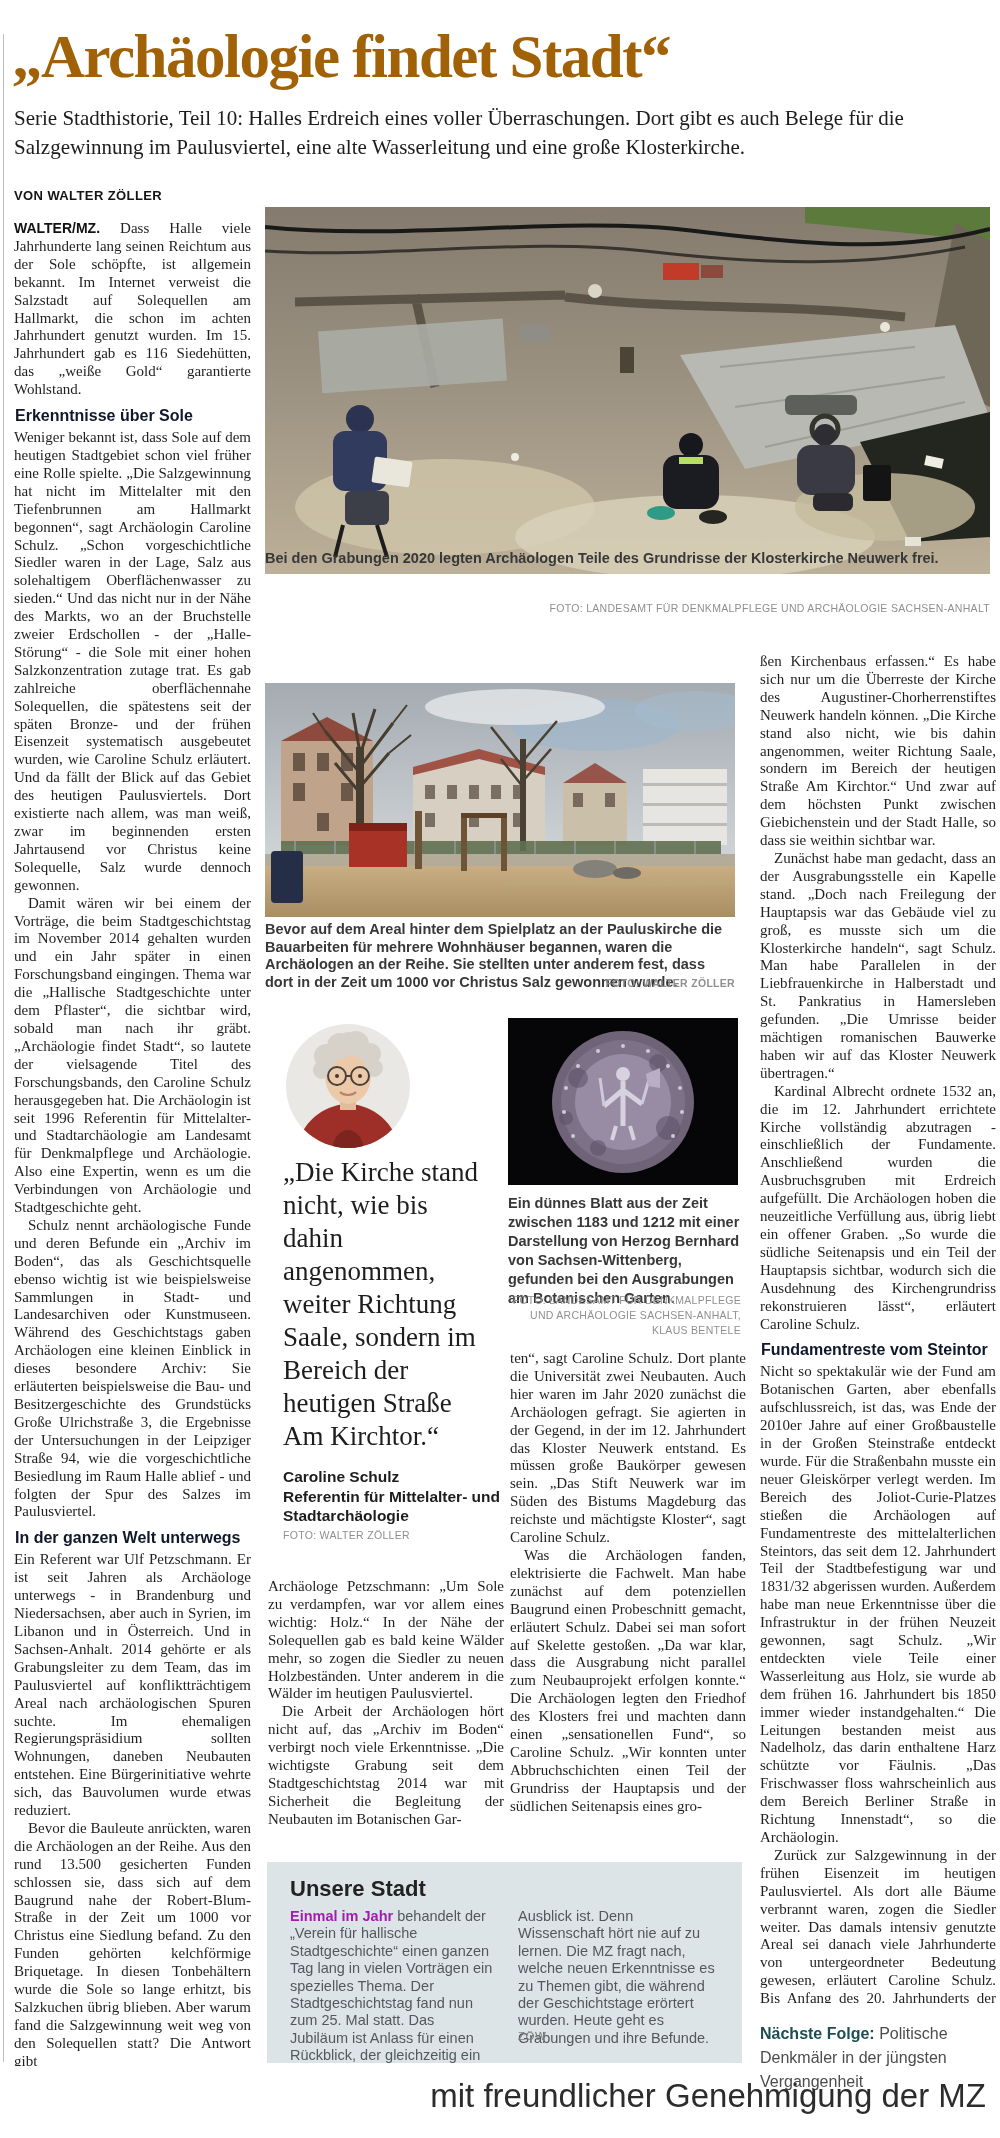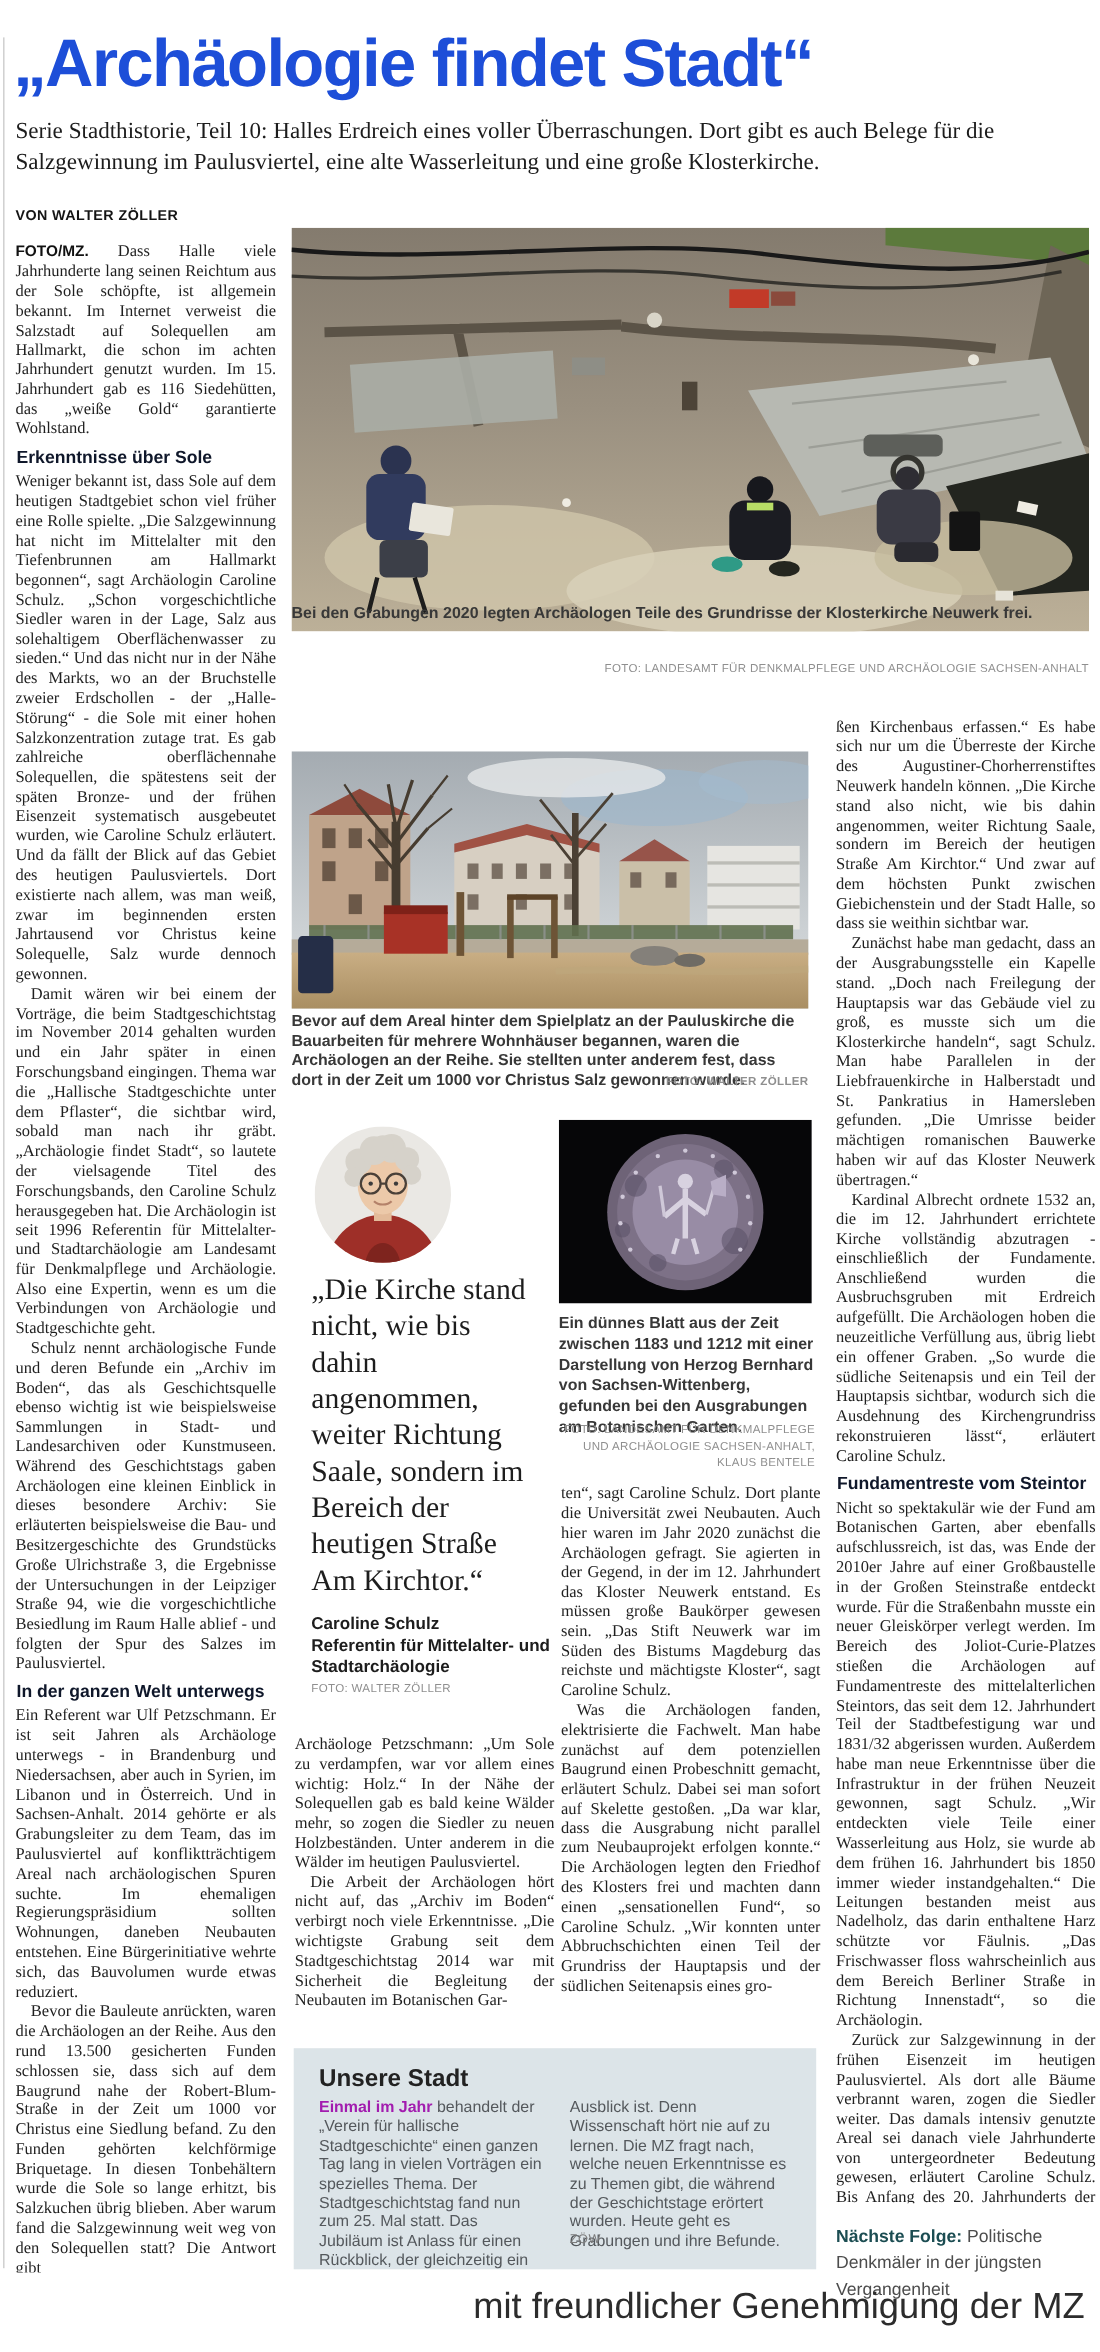--- a/index.html
+++ b/index.html
@@ -1,21 +1,21 @@
 <!DOCTYPE html>
 <html lang="de"><head>
 <meta charset="utf-8">
 <style>
   html,body{margin:0;padding:0;background:#ffffff;}
   #page{position:relative;width:1000px;height:2138px;background:#fff;overflow:hidden;
         font-family:"Liberation Serif","DejaVu Serif",serif;color:#1e1e1e;}
   .abs{position:absolute;}
   #left-rule{left:3px;top:34px;width:1px;height:2028px;background:#9a9a9a;opacity:.65;}
-  #title{left:12px;top:24px;width:860px;font-size:61px;font-weight:bold;color:#1d4ed8;
-         letter-spacing:-1.5px;line-height:66px;font-family:Liberation Sans, sans-serif;}
+  #title{left:12px;top:24px;width:860px;font-size:61px;font-weight:bold;color:#a16207;
+         letter-spacing:-1.5px;line-height:66px;font-family:Liberation Serif, serif;}
   #subtitle{left:14px;top:104px;width:984px;font-size:21px;line-height:29px;color:#1c1c1c;}
   #byline{left:14px;top:188px;font-family:"Liberation Sans",sans-serif;font-size:13px;
           font-weight:bold;letter-spacing:.4px;color:#141414;}
   .bodycol{font-size:15px;line-height:17.9px;text-align:justify;color:#1f1f1f;
            overflow:hidden;hyphens:auto;-webkit-hyphens:auto;}
   .bodycol p{margin:0;}
   .bodycol p.ind{text-indent:14px;}
   .bodycol h3{font-family:"Liberation Sans",sans-serif;font-size:16px;line-height:20px;
               margin:7px 0 3px 1px;color:#0f172a;}
   .leadbold{font-family:"Liberation Sans",sans-serif;font-weight:bold;font-size:14px;color:#111;}
@@ -65,21 +65,21 @@
 
 <div id="page">
 
   <div id="left-rule" class="abs"></div>
 
   <div id="title" class="abs">„Archäologie findet Stadt“</div>
   <div id="subtitle" class="abs">Serie Stadthistorie, Teil 10: Halles Erdreich eines voller Überraschungen. Dort gibt es auch Belege für die Salzgewinnung im Paulusviertel, eine alte Wasserleitung und eine große Klosterkirche.</div>
   <div id="byline" class="abs">VON WALTER ZÖLLER</div>
 
   <div id="col1" class="abs bodycol">
-    <p><span class="leadbold">FOTO/MZ.</span><span> Dass Halle viele Jahrhunderte lang seinen Reichtum aus der Sole schöpfte, ist allgemein bekannt. Im Internet verweist die Salzstadt auf Solequellen am Hallmarkt, die schon im achten Jahrhundert genutzt wurden. Im 15. Jahrhundert gab es 116 Siedehütten, das „weiße Gold“ garantierte Wohlstand.</span></p>
+    <p><span class="leadbold">WALTER/MZ.</span><span> Dass Halle viele Jahrhunderte lang seinen Reichtum aus der Sole schöpfte, ist allgemein bekannt. Im Internet verweist die Salzstadt auf Solequellen am Hallmarkt, die schon im achten Jahrhundert genutzt wurden. Im 15. Jahrhundert gab es 116 Siedehütten, das „weiße Gold“ garantierte Wohlstand.</span></p>
     <h3>Erkenntnisse über Sole</h3>
     <p>Weniger bekannt ist, dass Sole auf dem heutigen Stadtgebiet schon viel früher eine Rolle spielte. „Die Salzgewinnung hat nicht im Mittelalter mit den Tiefenbrunnen am Hallmarkt begonnen“, sagt Archäologin Caroline Schulz. „Schon vorgeschichtliche Siedler waren in der Lage, Salz aus solehaltigem Oberflächenwasser zu sieden.“ Und das nicht nur in der Nähe des Markts, wo an der Bruchstelle zweier Erdschollen - der „Halle-Störung“ - die Sole mit einer hohen Salzkonzentration zutage trat. Es gab zahlreiche oberflächennahe Solequellen, die spätestens seit der späten Bronze- und der frühen Eisenzeit systematisch ausgebeutet wurden, wie Caroline Schulz erläutert. Und da fällt der Blick auf das Gebiet des heutigen Paulusviertels. Dort existierte nach allem, was man weiß, zwar im beginnenden ersten Jahrtausend vor Christus keine Solequelle, Salz wurde dennoch gewonnen.</p>
     <p class="ind">Damit wären wir bei einem der Vorträge, die beim Stadtgeschichtstag im November 2014 gehalten wurden und ein Jahr später in einen Forschungsband eingingen. Thema war die „Hallische Stadtgeschichte unter dem Pflaster“, die sichtbar wird, sobald man nach ihr gräbt. „Archäologie findet Stadt“, so lautete der vielsagende Titel des Forschungsbands, den Caroline Schulz herausgegeben hat. Die Archäologin ist seit 1996 Referentin für Mittelalter- und Stadtarchäologie am Landesamt für Denkmalpflege und Archäologie. Also eine Expertin, wenn es um die Verbindungen von Archäologie und Stadtgeschichte geht.</p>
     <p class="ind">Schulz nennt archäologische Funde und deren Befunde ein „Archiv im Boden“, das als Geschichtsquelle ebenso wichtig ist wie beispielsweise Sammlungen in Stadt- und Landesarchiven oder Kunstmuseen. Während des Geschichtstags gaben Archäologen eine kleinen Einblick in dieses besondere Archiv: Sie erläuterten beispielsweise die Bau- und Besitzergeschichte des Grundstücks Große Ulrichstraße 3, die Ergebnisse der Untersuchungen in der Leipziger Straße 94, wie die vorgeschichtliche Besiedlung im Raum Halle ablief - und folgten der Spur des Salzes im Paulusviertel.</p>
     <h3>In der ganzen Welt unterwegs</h3>
     <p>Ein Referent war Ulf Petzschmann. Er ist seit Jahren als Archäologe unterwegs - in Brandenburg und Niedersachsen, aber auch in Syrien, im Libanon und in Österreich. Und in Sachsen-Anhalt. 2014 gehörte er als Grabungsleiter zu dem Team, das im Paulusviertel auf konfliktträchtigem Areal nach archäologischen Spuren suchte. Im ehemaligen Regierungspräsidium sollten Wohnungen, daneben Neubauten entstehen. Eine Bürgerinitiative wehrte sich, das Bauvolumen wurde etwas reduziert.</p>
     <p class="ind">Bevor die Bauleute anrückten, waren die Archäologen an der Reihe. Aus den rund 13.500 gesicherten Funden schlossen sie, dass sich auf dem Baugrund nahe der Robert-Blum-Straße in der Zeit um 1000 vor Christus eine Siedlung befand. Zu den Funden gehörten kelchförmige Briquetage. In diesen Tonbehältern wurde die Sole so lange erhitzt, bis Salzkuchen übrig blieben. Aber warum fand die Salzgewinnung weit weg von den Solequellen statt? Die Antwort gibt</p>
   </div>
 
   <svg id="photo1" class="abs photo" viewBox="0 0 725 367" preserveAspectRatio="none">

